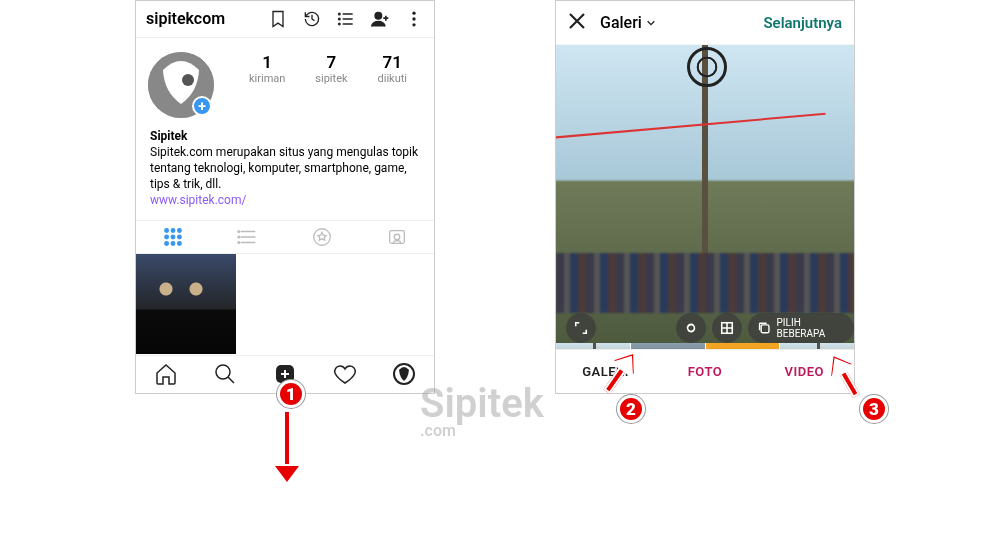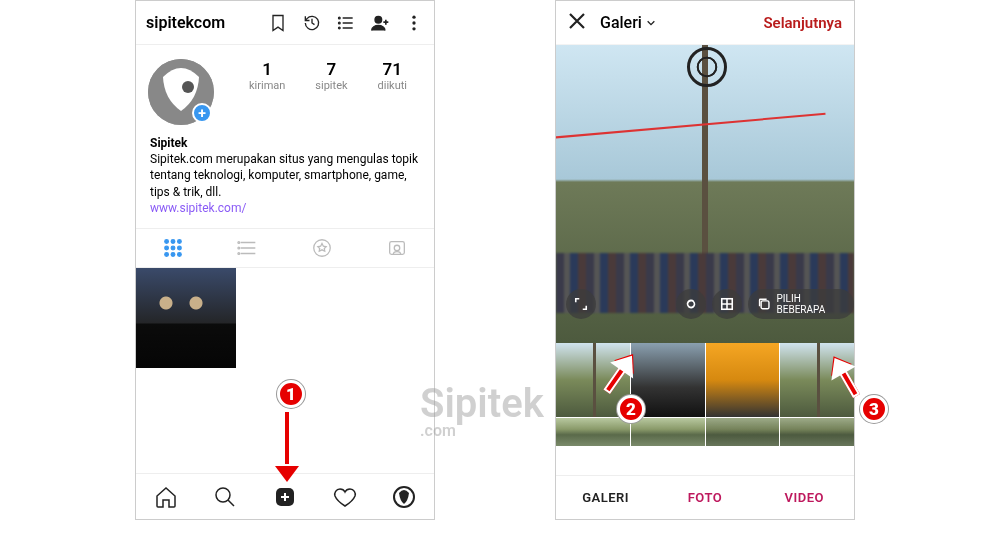--- a/index.html
+++ b/index.html
@@ -7,21 +7,21 @@
     font-family: -apple-system, BlinkMacSystemFont, "Segoe UI", Roboto, Helvetica, Arial, sans-serif;
     background: #fff;
     width: 1000px;
     height: 534px;
     position: relative;
     overflow: hidden;
   }
   .phone {
     position: absolute;
     width: 300px;
-    height: 520px;
+    height: 394px;
     border: 1px solid #ccc;
     background: #fff;
     display: flex;
     flex-direction: column;
     overflow: hidden;
   }
   .phone.left { left: 135px; }
   .phone.right { left: 555px; }
 
   
@@ -91,37 +91,37 @@
   .bottom-nav .bn { flex: 1; display: flex; align-items: center; justify-content: center; }
   .bottom-nav svg { width: 24px; height: 24px; stroke: #222; fill: none; stroke-width: 1.5; }
 
   
   .r-header {
     height: 44px; display: flex; align-items: center; padding: 0 12px; gap: 14px;
     border-bottom: 1px solid #f3f3f3;
   }
   .r-header .x svg { width: 18px; height: 18px; stroke: #222; stroke-width: 2.2; }
   .r-header .ttl { font-size: 16px; font-weight: 500; display: flex; align-items: center; gap: 4px; }
-  .r-header .next { margin-left: auto; color: #b91c1c; font-weight: 600; font-size: 15px; }
+  .r-header .next { margin-left: auto; color: #0f766e; font-weight: 600; font-size: 15px; }
 
   .preview {
     height: 298px; position: relative; overflow: hidden;
     background: linear-gradient(180deg,#cfe6f2 0%, #a8c8d8 45%, #6e7a58 46%, #4d5a3e 100%);
   }
   .pole { position: absolute; left: 50%; top: -10px; width: 6px; height: 260px; background: #5a5040; transform: translateX(-50%); }
   .wheel { position: absolute; left: 44%; top: 2px; width: 40px; height: 40px; border: 3px solid #222; border-radius: 50%; }
   .wheel::before,.wheel::after{content:"";position:absolute;inset:0;border:3px solid #222;border-radius:50%;transform:scale(.6);}
   .rope { position:absolute; top:80px; left:-10px; width:280px; height:2px; background:#d33; transform:rotate(-5deg); }
   .crowd { position:absolute; bottom:30px; left:0; right:0; height:60px;
     background:
       repeating-linear-gradient(90deg,#3a3a4a 0 8px,#555 8px 14px,#2a3a5a 14px 22px,#4a3a3a 22px 30px);
     filter: blur(1px);
   }
   .preview .ctrl {
-    position: absolute; bottom: 24px; height: 30px; border-radius: 15px;
+    position: absolute; bottom: 0; height: 30px; border-radius: 15px;
     background: rgba(60,60,60,.75); display: flex; align-items: center; justify-content: center;
     color: #fff; font-size: 10px; gap: 6px;
   }
   .preview .ctrl.round { width: 30px; }
   .preview .ctrl svg { width: 14px; height: 14px; stroke: #fff; fill: none; stroke-width: 1.8; }
   .c-expand { left: 10px; }
   .c-loop { left: 120px; }
   .c-layout { left: 156px; }
   .c-multi { left: 192px; width: auto; padding: 0 10px; }
 

